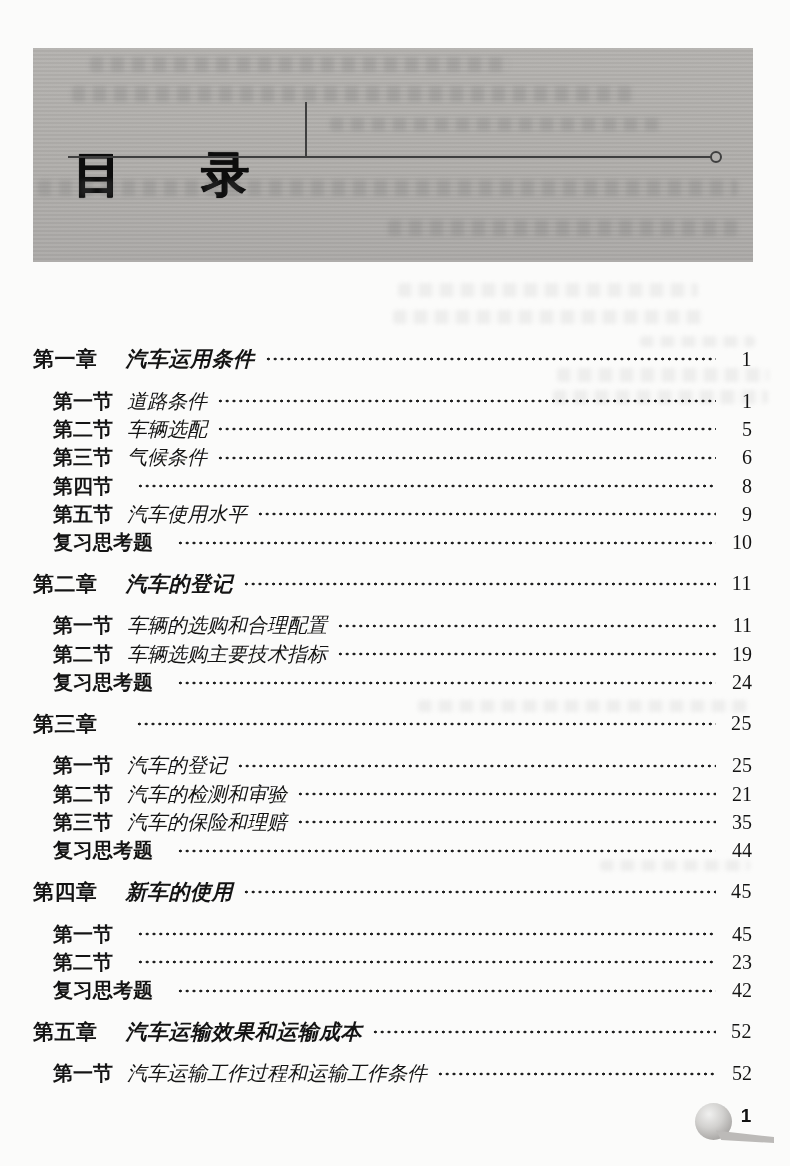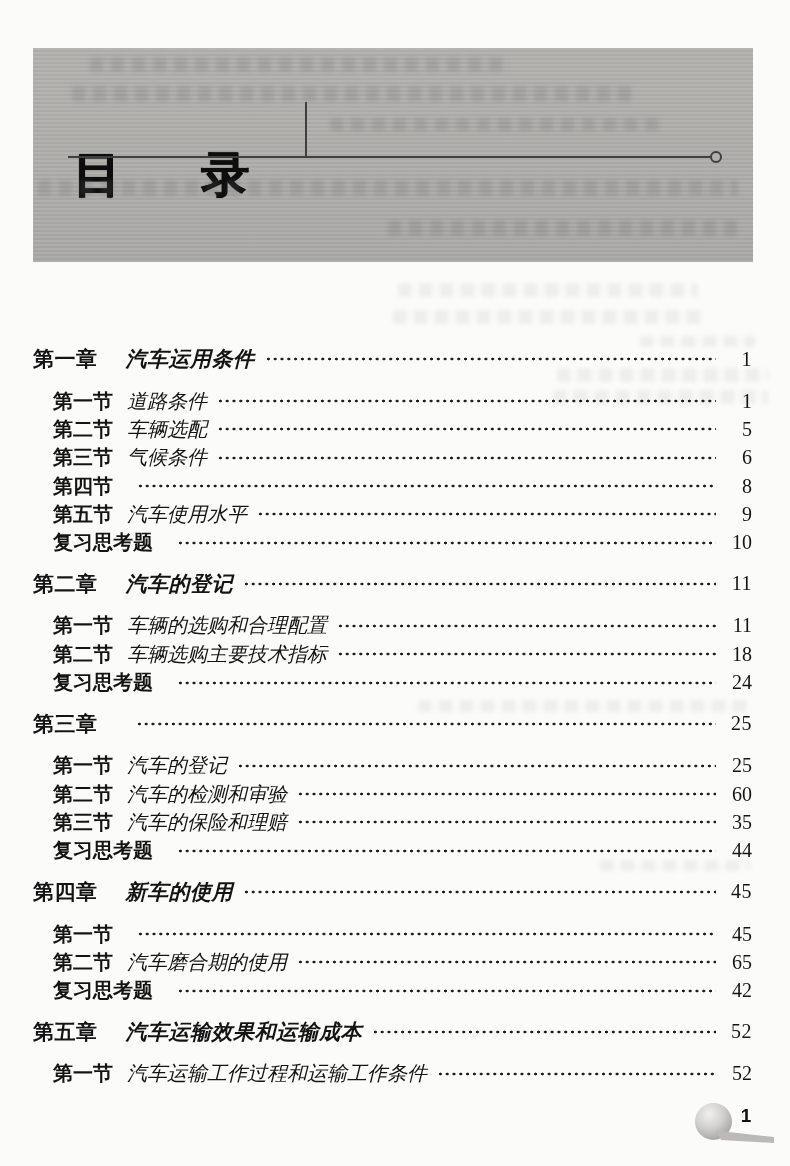--- a/index.html
+++ b/index.html
@@ -152,21 +152,21 @@
     <div class="row section">
       <span class="lbl">第一节</span>
       <span class="ttl">车辆的选购和合理配置</span>
       <span class="leader"></span>
       <span class="pg">11</span>
     </div>
     <div class="row section">
       <span class="lbl">第二节</span>
       <span class="ttl">车辆选购主要技术指标</span>
       <span class="leader"></span>
-      <span class="pg">18</span>
+      <span class="pg">19</span>
     </div>
     <div class="row section">
       <span class="lbl">复习思考题</span>
       <span class="leader"></span>
       <span class="pg">24</span>
     </div>
     <div class="row chapter">
       <span class="lbl">第三章</span>
       <span class="leader"></span>
       <span class="pg">25</span>
@@ -174,21 +174,21 @@
     <div class="row section">
       <span class="lbl">第一节</span>
       <span class="ttl">汽车的登记</span>
       <span class="leader"></span>
       <span class="pg">25</span>
     </div>
     <div class="row section">
       <span class="lbl">第二节</span>
       <span class="ttl">汽车的检测和审验</span>
       <span class="leader"></span>
-      <span class="pg">60</span>
+      <span class="pg">21</span>
     </div>
     <div class="row section">
       <span class="lbl">第三节</span>
       <span class="ttl">汽车的保险和理赔</span>
       <span class="leader"></span>
       <span class="pg">35</span>
     </div>
     <div class="row section">
       <span class="lbl">复习思考题</span>
       <span class="leader"></span>
@@ -200,23 +200,22 @@
       <span class="leader"></span>
       <span class="pg">45</span>
     </div>
     <div class="row section">
       <span class="lbl">第一节</span>
       <span class="leader"></span>
       <span class="pg">45</span>
     </div>
     <div class="row section">
       <span class="lbl">第二节</span>
-      <span class="ttl">汽车磨合期的使用</span>
-      <span class="leader"></span>
-      <span class="pg">65</span>
+      <span class="leader"></span>
+      <span class="pg">23</span>
     </div>
     <div class="row section">
       <span class="lbl">复习思考题</span>
       <span class="leader"></span>
       <span class="pg">42</span>
     </div>
     <div class="row chapter">
       <span class="lbl">第五章</span>
       <span class="ttl">汽车运输效果和运输成本</span>
       <span class="leader"></span>

